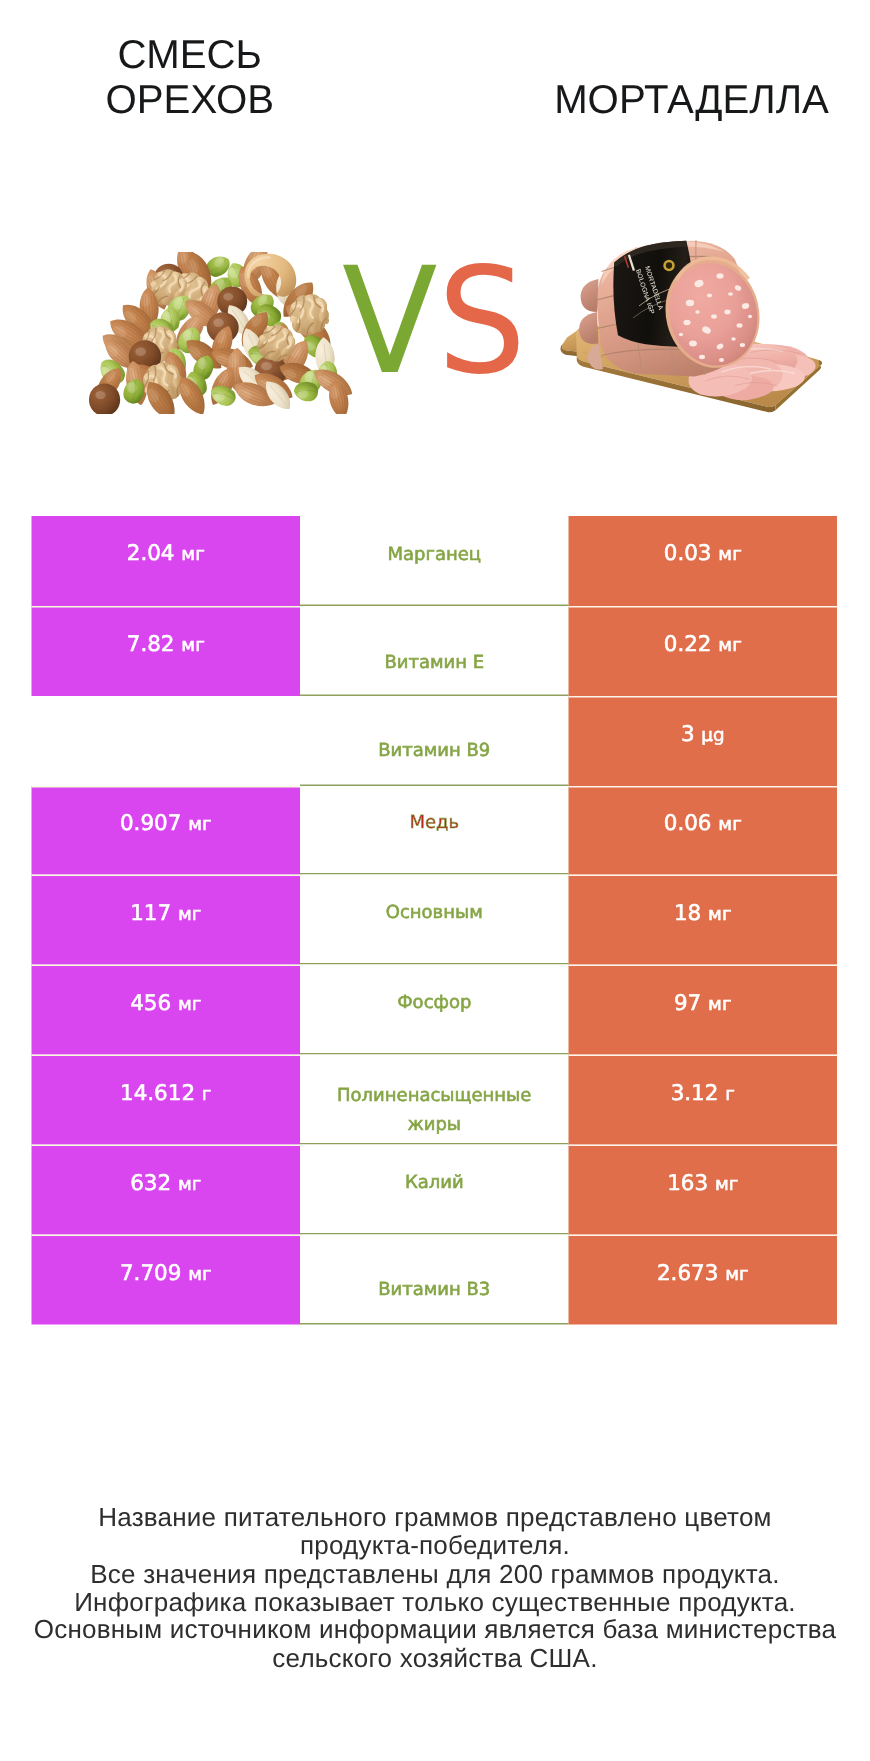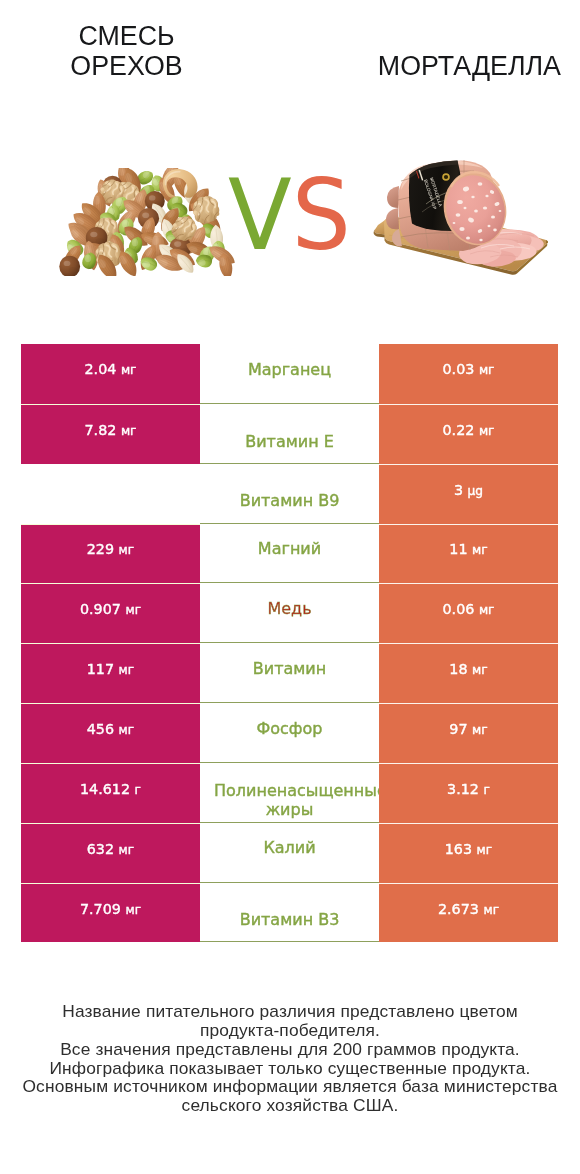--- a/index.html
+++ b/index.html
@@ -3,44 +3,44 @@
 <meta charset="utf-8">
 <title>Compare</title>
 <style>
   html,body{margin:0;padding:0;}
   body{width:580px;height:1174px;background:#ffffff;font-family:"Liberation Sans",sans-serif;-webkit-font-smoothing:antialiased;overflow:hidden;}
   .page{position:relative;width:580px;height:1174px;}
 
   
   .titles{position:absolute;left:0;top:0;width:580px;height:140px;}
   .title-left{position:absolute;left:26px;top:21px;width:201px;text-align:center;font-size:26.8px;line-height:30px;color:#17181a;font-weight:400;}
-  .title-right{position:absolute;left:361px;top:51px;width:200px;text-align:right;font-size:26.8px;line-height:30px;color:#17181a;font-weight:400;}
+  .title-right{position:absolute;left:361px;top:51px;width:200px;text-align:center;font-size:26.8px;line-height:30px;color:#17181a;font-weight:400;}
 
   
   .hero{position:absolute;left:0;top:0;width:580px;height:320px;}
   .img-left{position:absolute;left:54px;top:168px;width:184px;height:108px;}
   .nuts-svg{display:block;}
   .img-right{position:absolute;left:370px;top:150px;width:200px;height:140px;}
   .mort-svg{display:block;}
   .vs{position:absolute;left:228px;top:178px;font-family:"DejaVu Sans",sans-serif;font-size:98px;line-height:74px;font-weight:400;white-space:nowrap;transform:scaleX(0.95);transform-origin:0 0;}
   .vs .v{color:#7aa832;}
   .vs .s{color:#e4674a;}
 
   
   .table{position:absolute;left:21px;top:344px;width:537px;}
   .row{position:relative;height:59.85px;}
   .cell{position:absolute;top:0;height:59.85px;display:flex;align-items:center;justify-content:center;text-align:center;box-sizing:border-box;overflow:hidden;}
-  .cell.left{left:0;width:179px;background:#be185d;color:#ffffff;}
+  .cell.left{left:0;width:179px;background:#d946ef;color:#ffffff;}
   .cell.mid{left:179px;width:179px;background:#ffffff;border-bottom:1px solid #8ea05c;}
   .cell.right{left:358px;width:179px;background:#e06e4a;color:#ffffff;}
   .row:nth-child(n+2) .cell.left{border-top:1.5px solid #f6ffd9;}
   .row:nth-child(n+2) .cell.right{border-top:1.5px solid #fdf4ec;}
   .val{font-family:"DejaVu Sans",sans-serif;font-size:14.3px;font-weight:400;-webkit-text-stroke:0.4px #ffffff;letter-spacing:0;position:relative;top:-4.5px;}
   .val .u{font-size:12.2px;font-weight:400;}
-  .lbl{font-family:"DejaVu Sans",sans-serif;font-size:16px;font-weight:400;-webkit-text-stroke:0.4px #85a545;line-height:19.5px;width:151px;white-space:normal;position:relative;top:-4px;}
+  .lbl{font-family:"DejaVu Sans",sans-serif;font-size:12px;font-weight:400;-webkit-text-stroke:0.4px #85a545;line-height:19.5px;width:151px;white-space:normal;position:relative;top:-4px;}
   .lbl.two{top:8px;}
 
   
   .footer{position:absolute;left:10px;top:1002px;width:560px;text-align:center;font-family:"Liberation Sans",sans-serif;font-size:17.35px;letter-spacing:0.15px;line-height:18.85px;color:#2e2e2e;}
 </style>
 </head>
 <body>
 
 <div class="page">
 
@@ -977,46 +977,35 @@
     <div class="row">
       <div class="cell mid">
         <span class="lbl two" style="color: rgb(133, 165, 69);">Витамин B9</span>
       </div>
       <div class="cell right">
         <span class="val">3 <span class="u">µg</span></span>
       </div>
     </div>
     <div class="row">
       <div class="cell left">
-        <span class="val">229 <span class="u">мг</span></span>
-      </div>
-      <div class="cell mid">
-        <span class="lbl" style="color: rgb(133, 165, 69);">Магний</span>
-      </div>
-      <div class="cell right">
-        <span class="val">11 <span class="u">мг</span></span>
-      </div>
-    </div>
-    <div class="row">
-      <div class="cell left">
         <span class="val">0.907 <span class="u">мг</span></span>
       </div>
       <div class="cell mid">
         <span class="lbl" style="color: #b91c1c;">Медь</span>
       </div>
       <div class="cell right">
         <span class="val">0.06 <span class="u">мг</span></span>
       </div>
     </div>
     <div class="row">
       <div class="cell left">
         <span class="val">117 <span class="u">мг</span></span>
       </div>
       <div class="cell mid">
-        <span class="lbl" style="color: rgb(133, 165, 69);">Витамин</span>
+        <span class="lbl" style="color: rgb(133, 165, 69);">Основным</span>
       </div>
       <div class="cell right">
         <span class="val">18 <span class="u">мг</span></span>
       </div>
     </div>
     <div class="row">
       <div class="cell left">
         <span class="val">456 <span class="u">мг</span></span>
       </div>
       <div class="cell mid">
@@ -1055,19 +1044,19 @@
       <div class="cell mid">
         <span class="lbl two" style="color: rgb(133, 165, 69);">Витамин B3</span>
       </div>
       <div class="cell right">
         <span class="val">2.673 <span class="u">мг</span></span>
       </div>
     </div>
   </div>
 
   <div class="footer" id="footer">
-    <div>Название питательного различия представлено цветом</div>
+    <div>Название питательного граммов представлено цветом</div>
     <div>продукта-победителя.</div>
     <div>Все значения представлены для 200 граммов продукта.</div>
     <div>Инфографика показывает только существенные продукта.</div>
     <div>Основным источником информации является база министерства</div>
     <div>сельского хозяйства США.</div>
   </div>
 
 </body></html>

